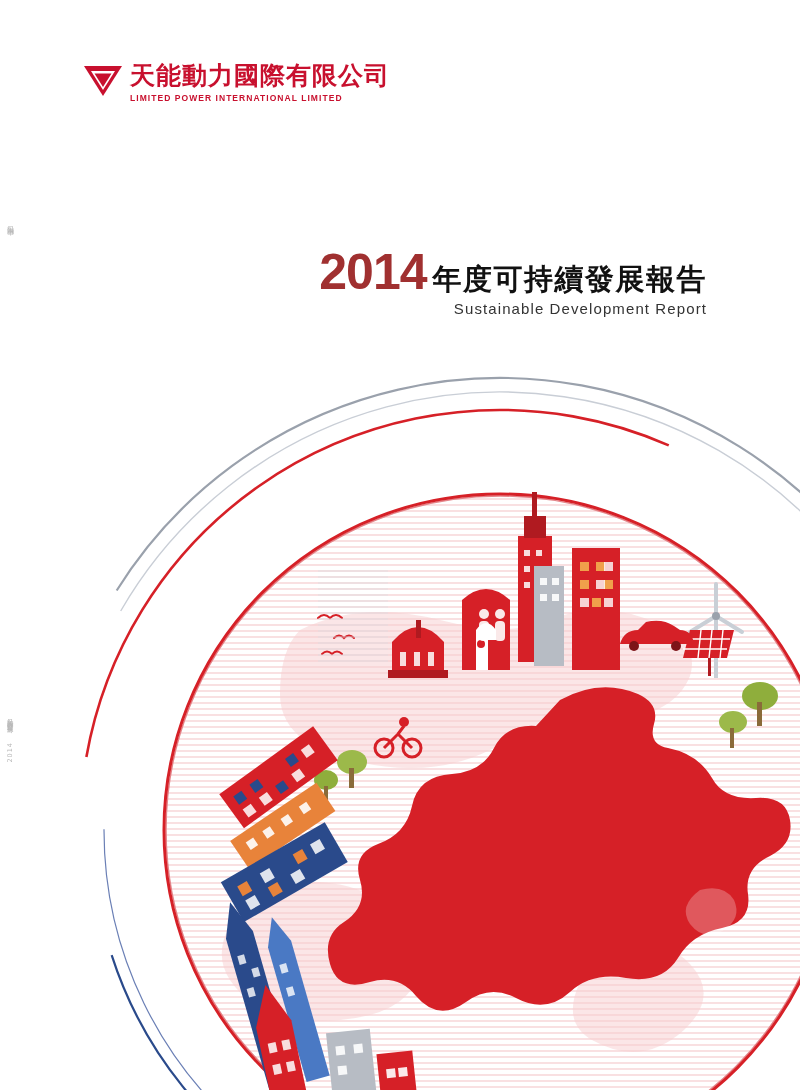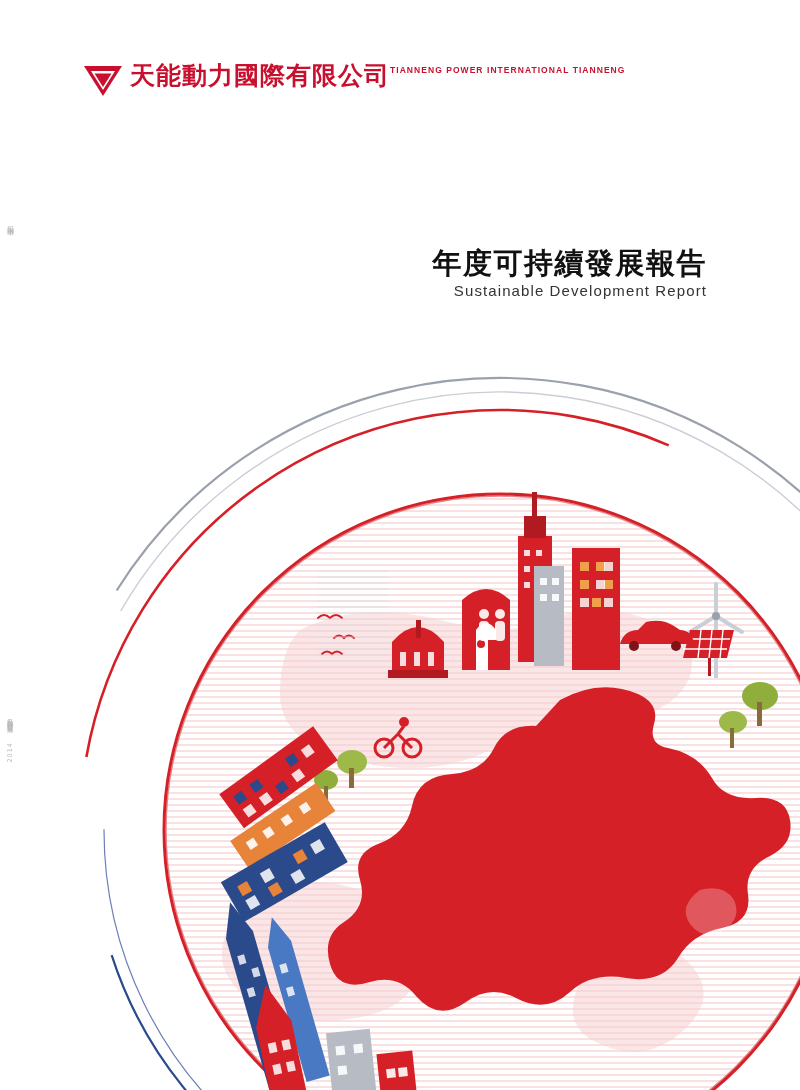--- a/index.html
+++ b/index.html
@@ -32,21 +32,21 @@
   }
   .logo-mark {
     width: 42px;
     height: 40px;
     position: relative;
     margin-right: 6px;
     flex: none;
   }
   .logo-text {
     display: flex;
-    flex-direction: row;
+    flex-direction: column;
     justify-content: flex-end;
   }
   .logo-cn {
     font-family: "DejaVu Sans", "Liberation Sans", sans-serif;
     font-size: 25px;
     font-weight: bold;
     color: #c8102e;
     letter-spacing: 1px;
     line-height: 28px;
     white-space: nowrap;
@@ -133,29 +133,30 @@
     <div class="logo-mark">
       <svg width="42" height="40" viewBox="0 0 42 40">
         <path d="M2 4 L40 4 L21 34 Z" fill="#c8102e"></path>
         <path d="M9 9 L33 9 L21 28 Z" fill="#ffffff"></path>
         <path d="M12.5 11.5 L29.5 11.5 L21 25 Z" fill="#c8102e"></path>
         <path d="M2 4 L40 4 L38 8 L4 8 Z" fill="#ffffff" opacity="0"></path>
       </svg>
     </div>
     <div class="logo-text">
       <div class="logo-cn">天能動力國際有限公司</div>
-      <div class="logo-en">TIANNENG POWER INTERNATIONAL TIANNENG</div>
+      <div class="logo-en">LIMITED POWER INTERNATIONAL LIMITED</div>
     </div>
   </div>
 
   <div class="side-text a">中期報告</div>
   <div class="side-text b">2014 年度可持續發展報告</div>
 
   <div class="title-block">
     <div class="title-row">
+      <span class="title-year">2014</span>
       <span class="title-cn">年度可持續發展報告</span>
     </div>
     <div class="title-en">Sustainable Development Report</div>
   </div>
 
   <div class="art">
     <svg width="800" height="760" viewBox="0 0 800 760">
       <defs>
         <clipPath id="globeClip">
           <circle cx="500" cy="500" r="335"></circle>

